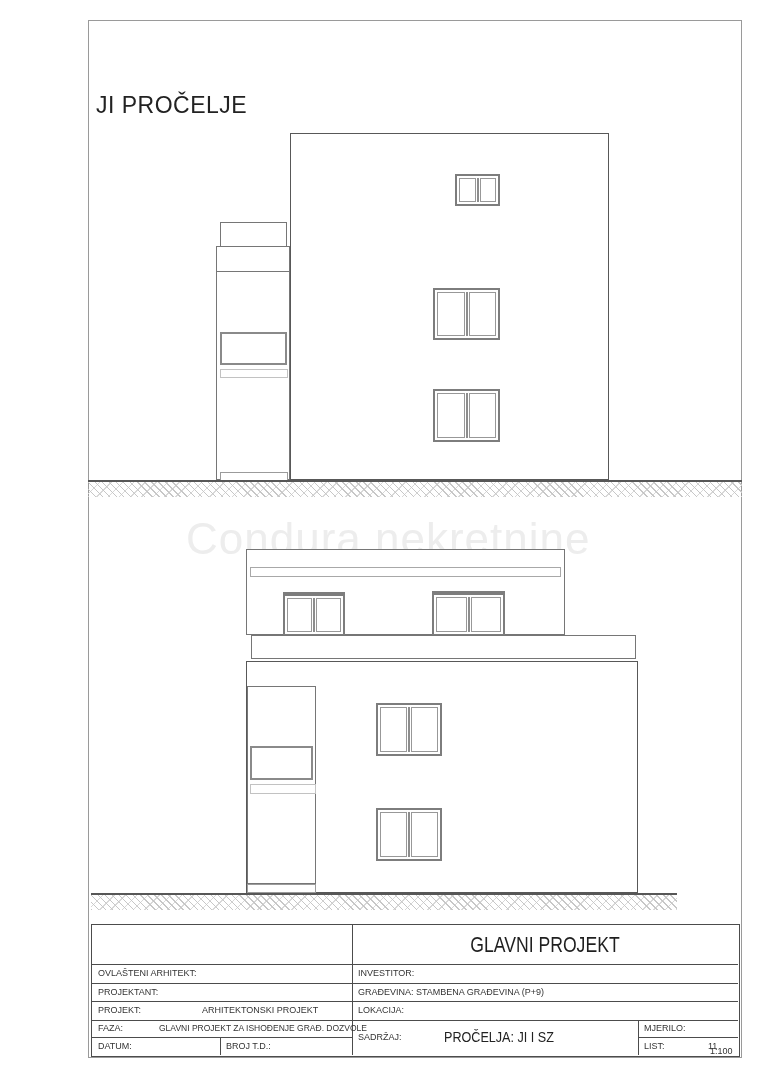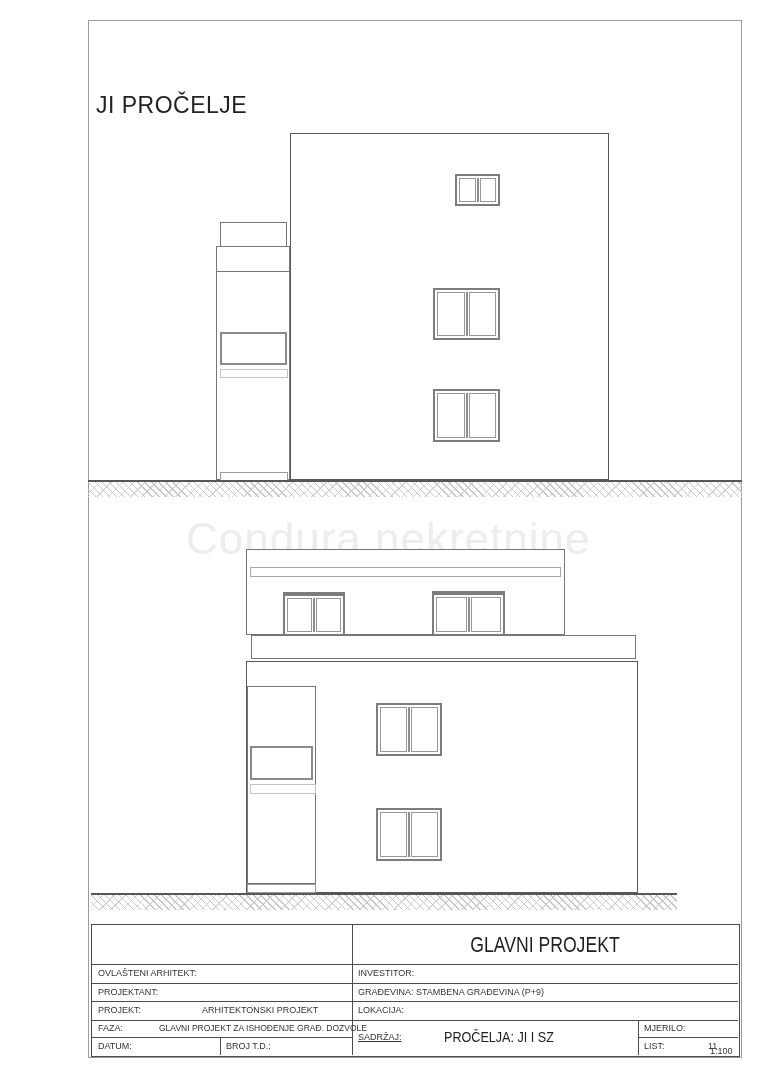--- a/index.html
+++ b/index.html
@@ -147,21 +147,21 @@
     <div class="val" style="left:70px;top:76px;height:19px;line-height:19px;margin-left:40px;">ARHITEKTONSKI PROJEKT</div>
     <div class="lbl" style="left:6px;top:95px;height:17px;line-height:17px;">FAZA:</div>
     <div class="val small" style="left:67px;top:95px;height:17px;line-height:17px;">GLAVNI PROJEKT ZA ISHOĐENJE GRAĐ. DOZVOLE</div>
     <div class="lbl" style="left:6px;top:112px;height:18px;line-height:18px;">DATUM:</div>
     <div class="lbl" style="left:134px;top:112px;height:18px;line-height:18px;">BROJ T.D.:</div>
 
     <div class="lbl" style="left:266px;top:39px;height:19px;line-height:19px;">INVESTITOR:</div>
     <div class="lbl" style="left:266px;top:58px;height:18px;line-height:18px;">GRAĐEVINA:</div>
     <div class="val" style="left:324px;top:58px;height:18px;line-height:18px;">STAMBENA GRAĐEVINA (P+9)</div>
     <div class="lbl" style="left:266px;top:76px;height:19px;line-height:19px;">LOKACIJA:</div>
-    <div class="lbl" style="left:266px;top:95px;height:35px;line-height:35px;text-decoration:underline;">SADRŽAJ:</div>
+    <div class="lbl" style="left:266px;top:95px;height:35px;line-height:35px;">SADRŽAJ:</div>
     <div class="tb-sadrzaj" style="left:352px;top:95px;height:35px;line-height:35px;">PROČELJA: JI I SZ</div>
     <div class="lbl" style="left:552px;top:95px;height:17px;line-height:17px;">MJERILO:</div>
     <div class="val" style="left:618px;top:95px;height:17px;line-height:17px;margin-top:23px;">1:100</div>
     <div class="lbl" style="left:552px;top:112px;height:18px;line-height:18px;">LIST:</div>
     <div class="val" style="left:616px;top:112px;height:18px;line-height:18px;">11</div>
   </div>
 
 </div>
 
 </body></html>

